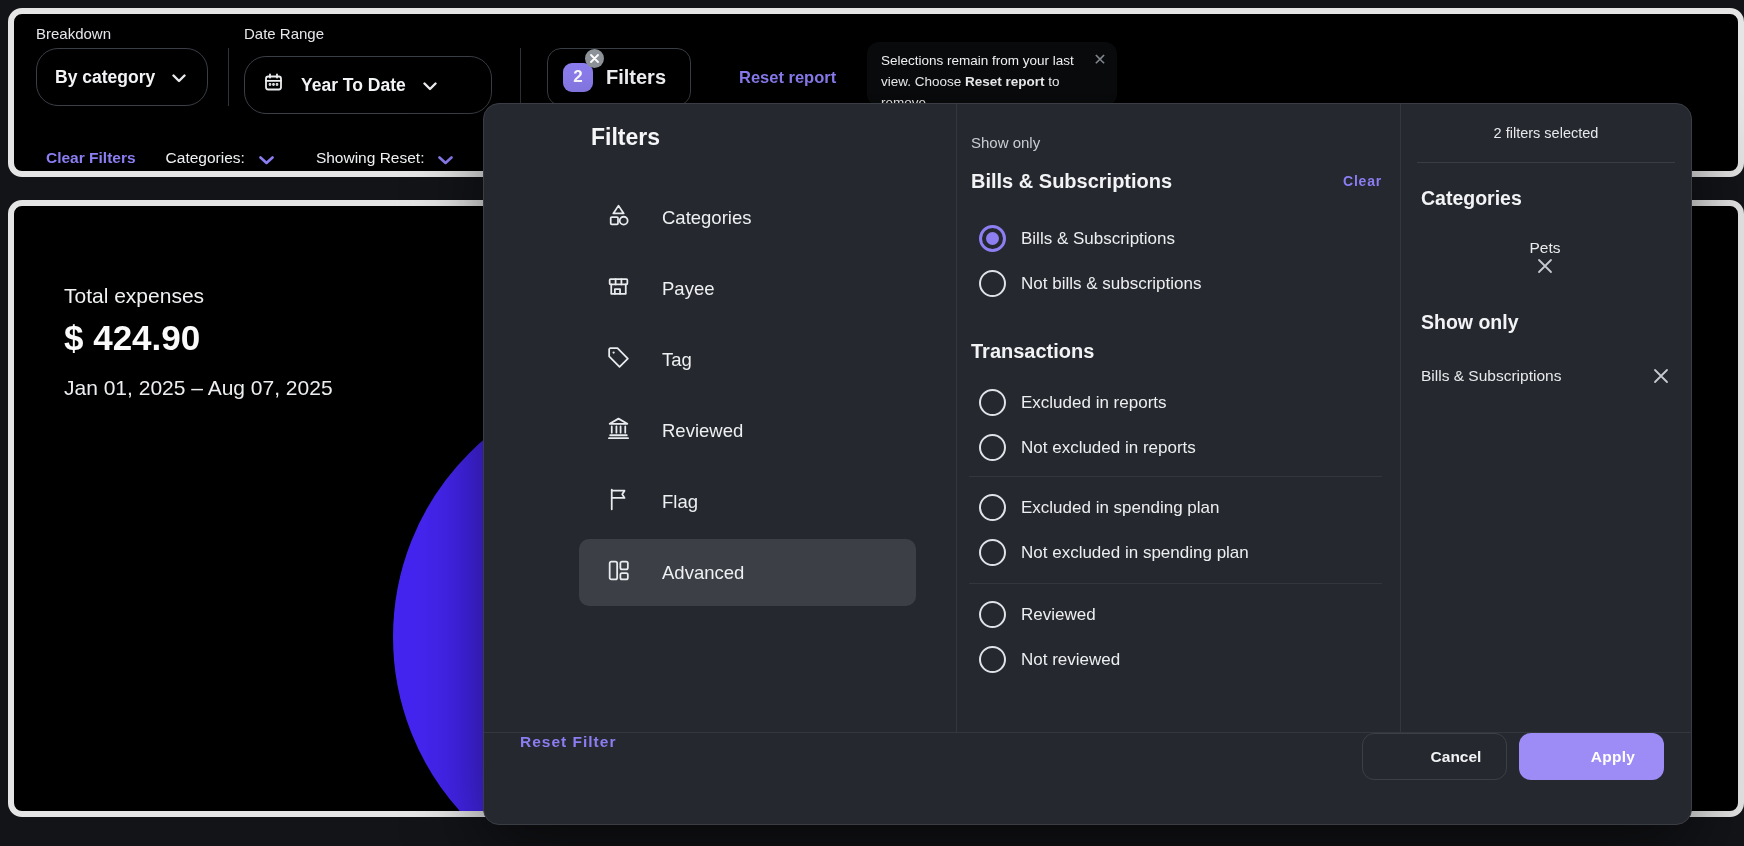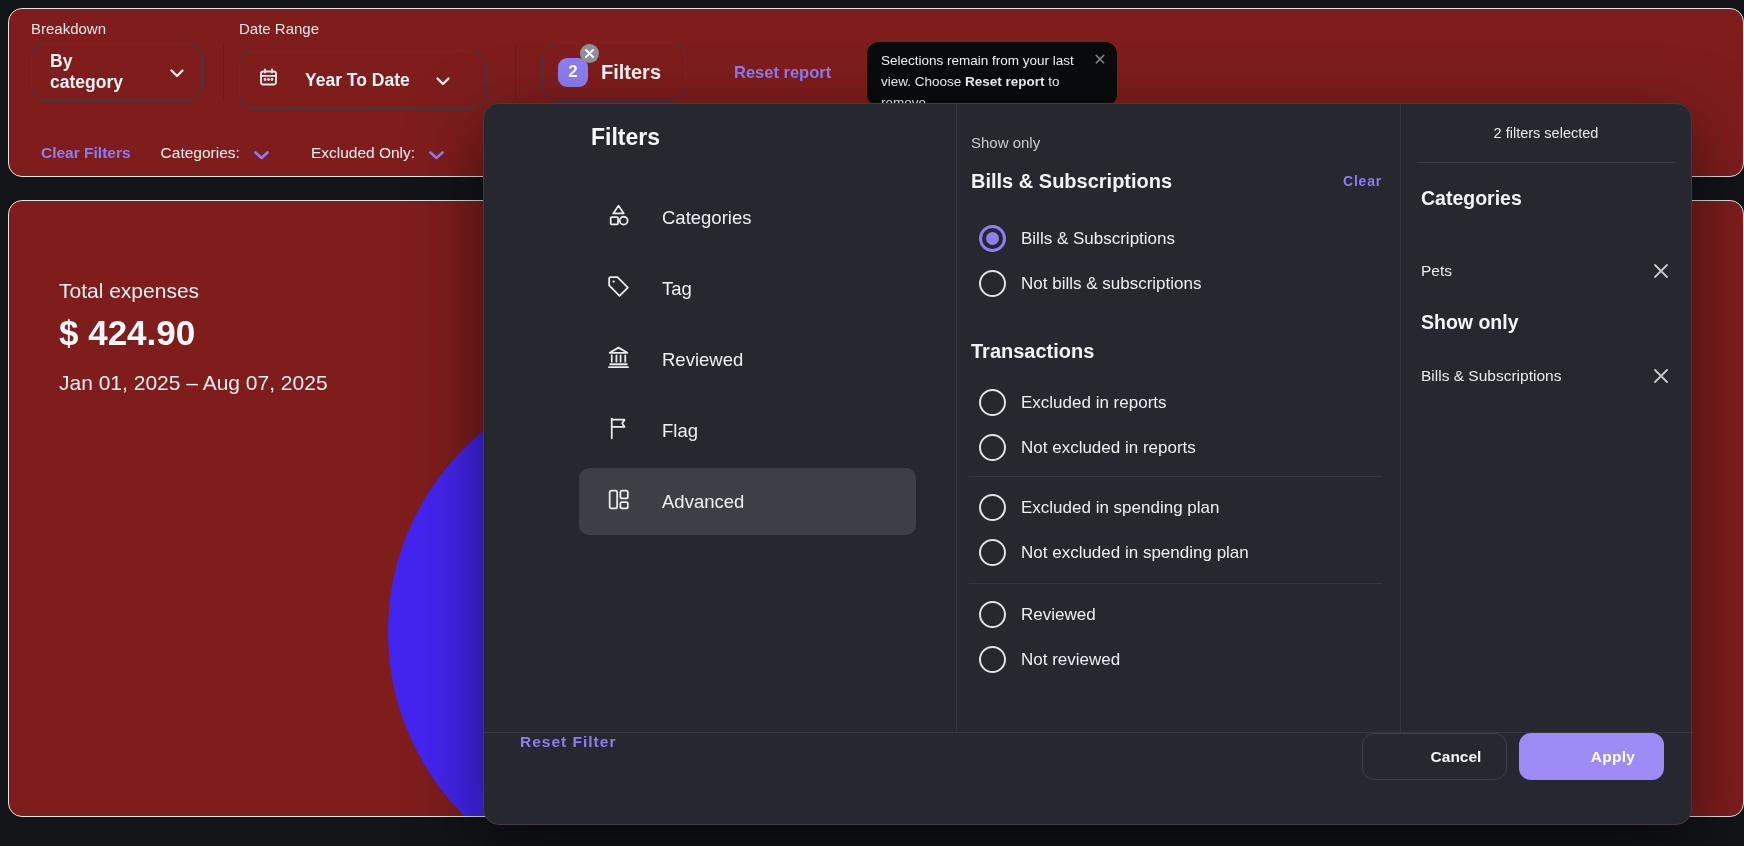--- a/index.html
+++ b/index.html
@@ -1,24 +1,24 @@
 <!DOCTYPE html>
 <html><head>
 <meta charset="utf-8">
 <style>
   * { margin:0; padding:0; box-sizing:border-box; }
   html,body { width:1744px; height:846px; background:#131418; overflow:hidden;
               font-family:"Liberation Sans", sans-serif; }
   .abs { position:absolute; }
-  .card { position:absolute; background:#7f1d1d; border:1px solid #e5e5e5; border-radius:14px; }
+  .card { position:absolute; background:#000000; border:6px solid #e5e5e5; border-radius:14px; }
 
   
   .grouplabel { font-size:15px; font-weight:500; color:#e4e6e9; }
-  .selectbox { display:flex; align-items:center; gap:26px; height:58px; padding:5px 18px;
-               border:1px solid #3a3e45; border-radius:14px; color:#f3f4f6;
+  .selectbox { display:flex; align-items:center; gap:17px; height:58px; padding:5px 18px;
+               border:1px solid #3a3e45; border-radius:22px; color:#f3f4f6;
                font-size:17.5px; font-weight:700; cursor:pointer; }
   .vdiv { position:absolute; width:1px; top:34px; height:58px; background:#2f333a; }
   .chev-white svg { stroke:#e8eaed; }
   .chev-purple svg { stroke:#8b7df2; }
 
   .filtersbtn { position:absolute; left:533px; top:34px; width:144px; height:58px;
                 border:1px solid #3a3e45; border-radius:14px; display:flex; align-items:center;
                 gap:13px; padding-left:15px; cursor:pointer; }
   .badge { width:30px; height:29px; border-radius:9px; background:#8d7ef0; color:#fff;
            font-size:17px; font-weight:700; display:flex; align-items:center; justify-content:center; }
@@ -147,21 +147,21 @@
   <div class="resetreport">Reset report</div>
 
   <div class="row2">
     <span class="purple-link">Clear Filters</span>
     <span class="row2lab" style="margin-left:30px;">Categories:</span>
     <span class="chev-purple" style="margin-left:14px; margin-top:3px;">
       <svg width="15" height="9" viewBox="0 0 15 9" fill="none" stroke-width="2.6" stroke-linecap="round" stroke-linejoin="round">
           <path d="M1.5 1.5 L7.5 7 L13.5 1.5"></path>
         </svg>
     </span>
-    <span class="row2lab" style="margin-left:42px;">Excluded Only:</span>
+    <span class="row2lab" style="margin-left:42px;">Showing Reset:</span>
     <span class="chev-purple" style="margin-left:14px; margin-top:3px;">
       <svg width="15" height="9" viewBox="0 0 15 9" fill="none" stroke-width="2.6" stroke-linecap="round" stroke-linejoin="round">
           <path d="M1.5 1.5 L7.5 7 L13.5 1.5"></path>
         </svg>
     </span>
   </div>
 </div>
 
 <div class="card" id="report-card" style="left:8px; top:200px; width:1736px; height:617px;">
   <svg class="donut" width="1000" height="617" viewBox="0 0 1000 617">
@@ -189,20 +189,31 @@
           <span>
             <svg width="27" height="27" viewBox="0 0 26 26">
                 <path d="M13 3.5 L18 11 H8 Z"></path>
                 <rect x="5.5" y="14.5" width="7" height="7" rx="1"></rect>
                 <circle cx="18" cy="18" r="3.8"></circle>
               </svg>
           </span>
           <span>Categories</span>
         </div>
 
+        <div class="side-item">
+          <span>
+            <svg width="27" height="27" viewBox="0 0 26 26">
+                <rect x="4.5" y="6" width="17" height="5" rx="0.8"></rect>
+                <path d="M10.2 6 v5 M15.8 6 v5"></path>
+                <path d="M6 11 v9 h14 v-9"></path>
+                <path d="M9.5 20 v-4.5 h5 v4.5"></path>
+              </svg>
+          </span>
+          <span>Payee</span>
+        </div>
 
         <div class="side-item">
           <span>
             <svg width="27" height="27" viewBox="0 0 26 26">
                 <path d="M4 5.2 a1.2 1.2 0 0 1 1.2-1.2 H12 l10 10 -8 8 -10-10 z"></path>
                 <circle cx="8.3" cy="8.3" r="1.1" fill="#e9ebee" stroke="none"></circle>
               </svg>
           </span>
           <span>Tag</span>
         </div>
@@ -290,21 +301,21 @@
         <span class="radio"></span>
         <span class="radio-lab">Not reviewed</span>
       </div>
     </div>
 
     <div class="mcol-right">
       <div class="rp-header">2 filters selected</div>
       <div class="rp-div"></div>
 
       <div class="rp-h" style="top:83px;">Categories</div>
-      <div class="rp-row" style="top:149px;">
+      <div class="rp-row" style="top:135px;flex-direction:column;">
         <span class="rp-item">Pets</span>
         <span class="x-btn">
           <svg width="16" height="16" viewBox="0 0 16 16" fill="none">
               <path d="M2 2 L14 14 M14 2 L2 14"></path>
             </svg>
         </span>
       </div>
 
       <div class="rp-h" style="top:207px;">Show only</div>
       <div class="rp-row" style="top:254px;">

